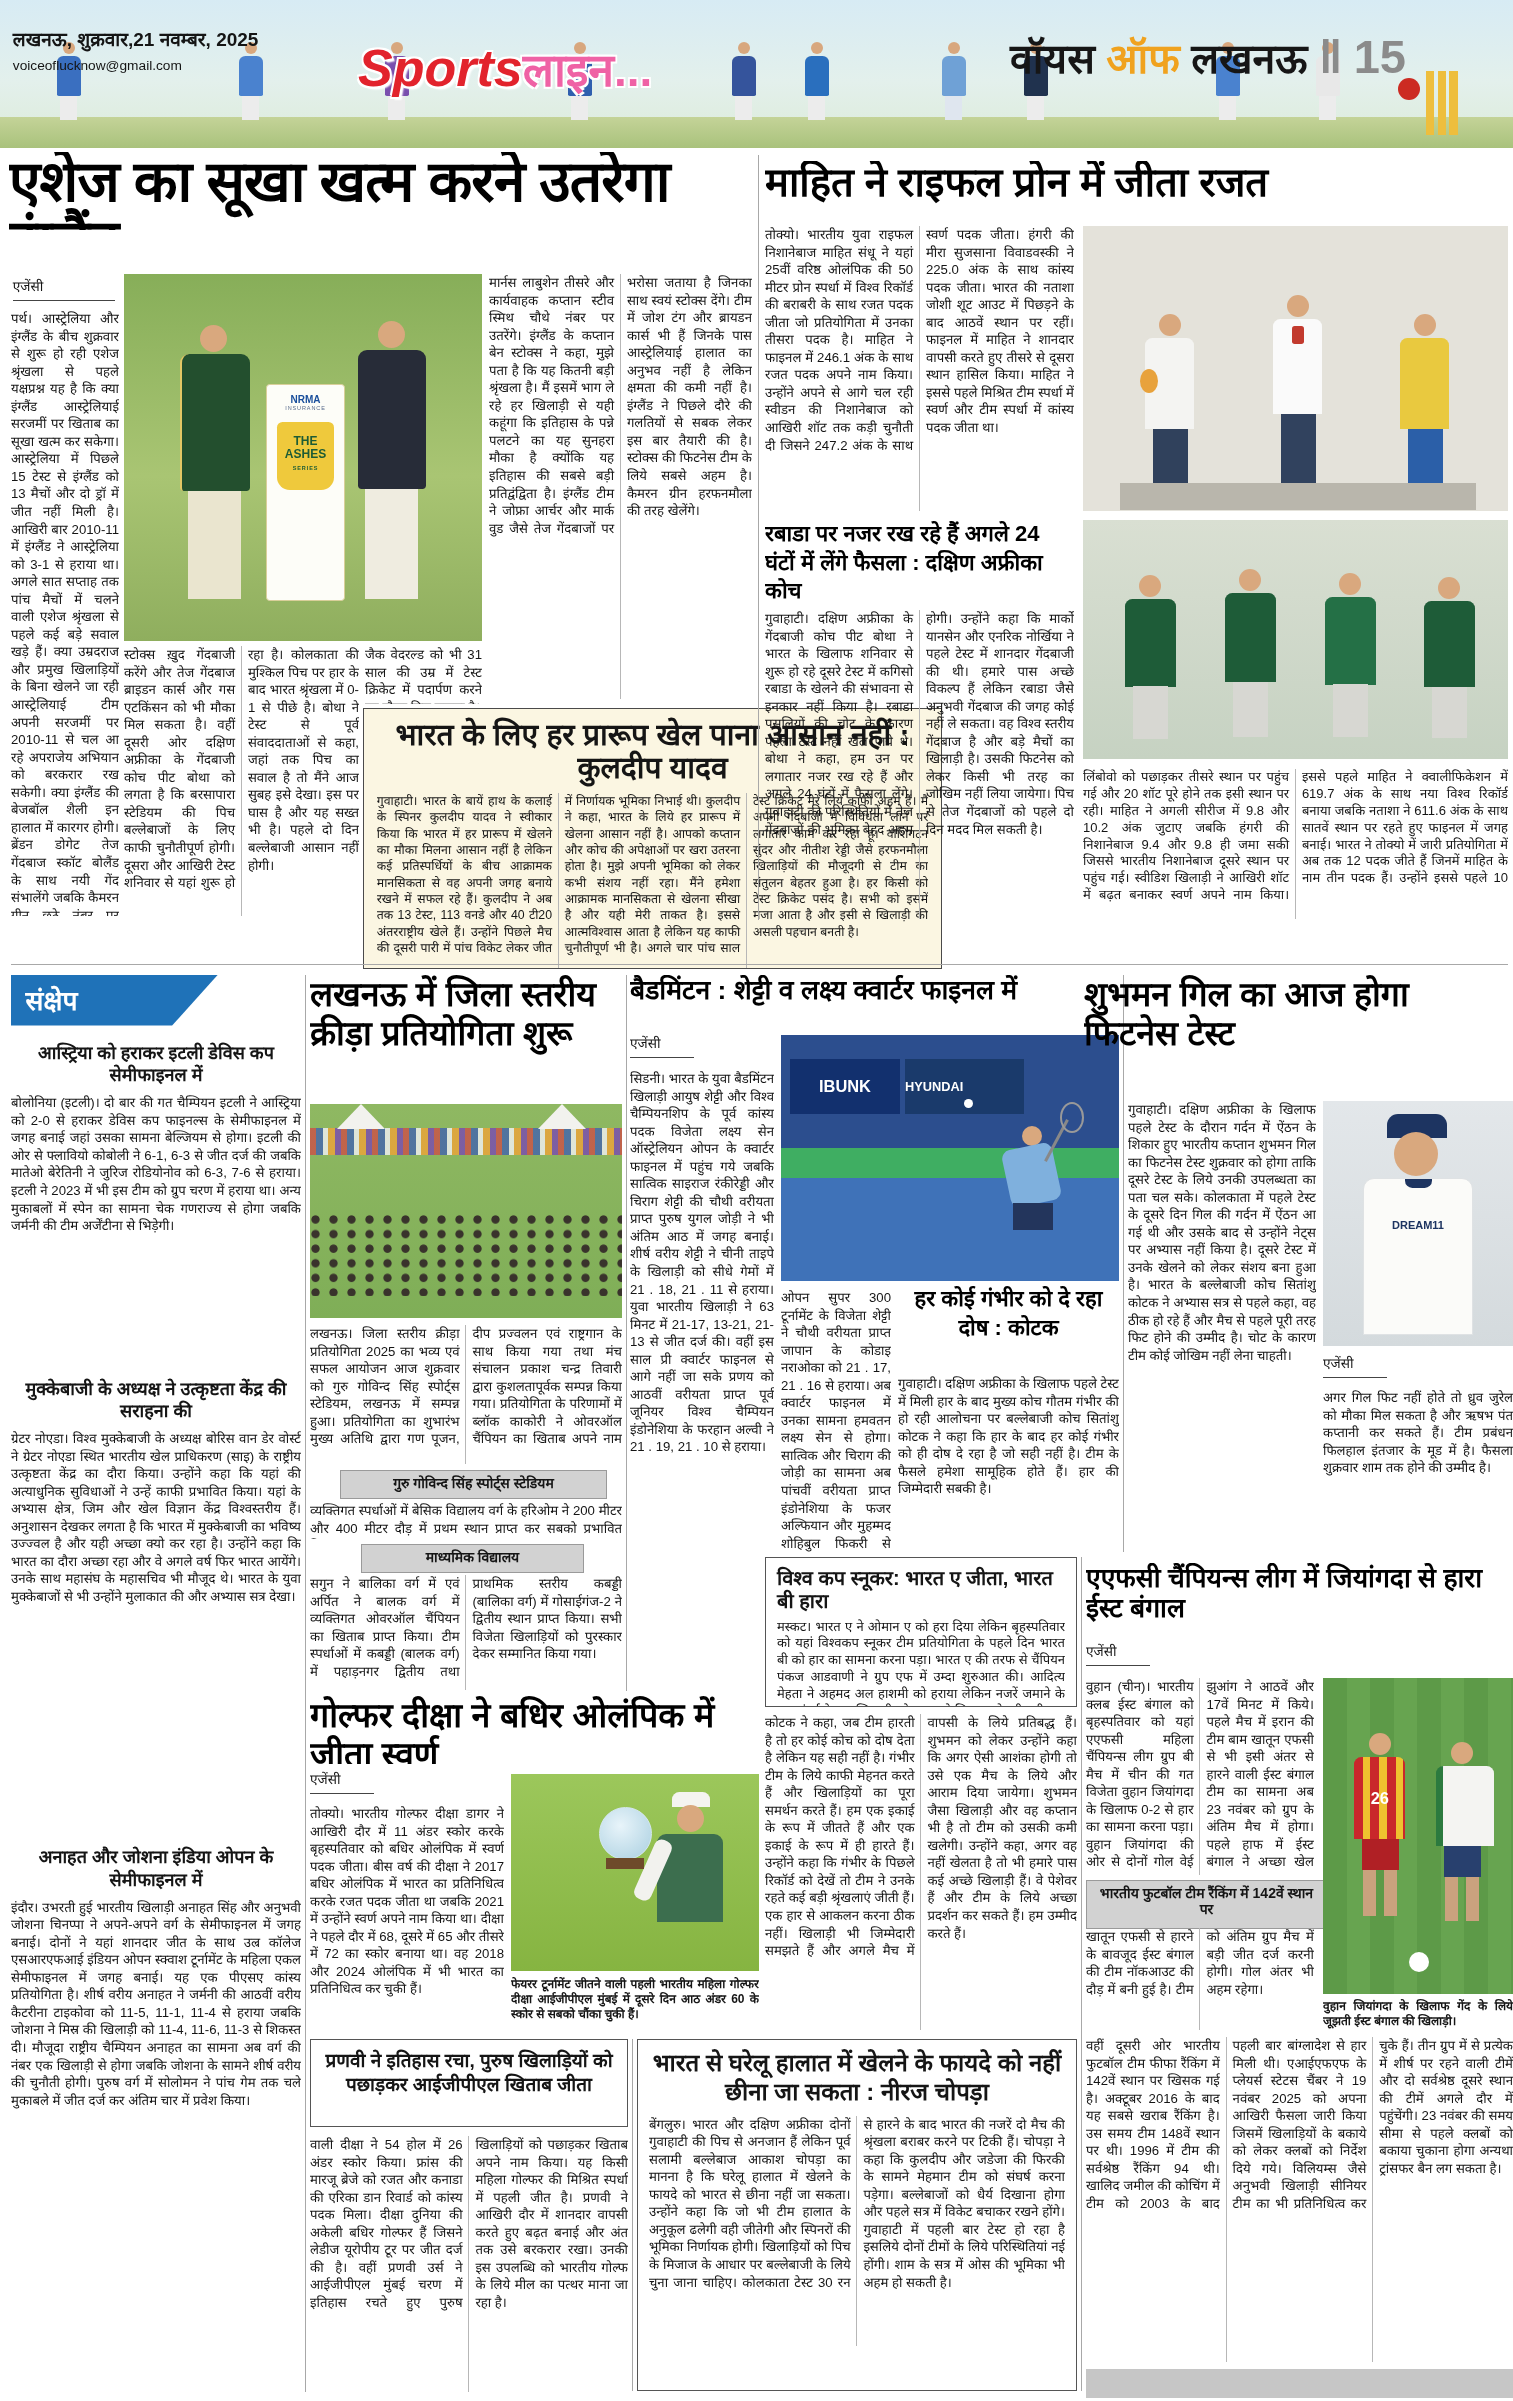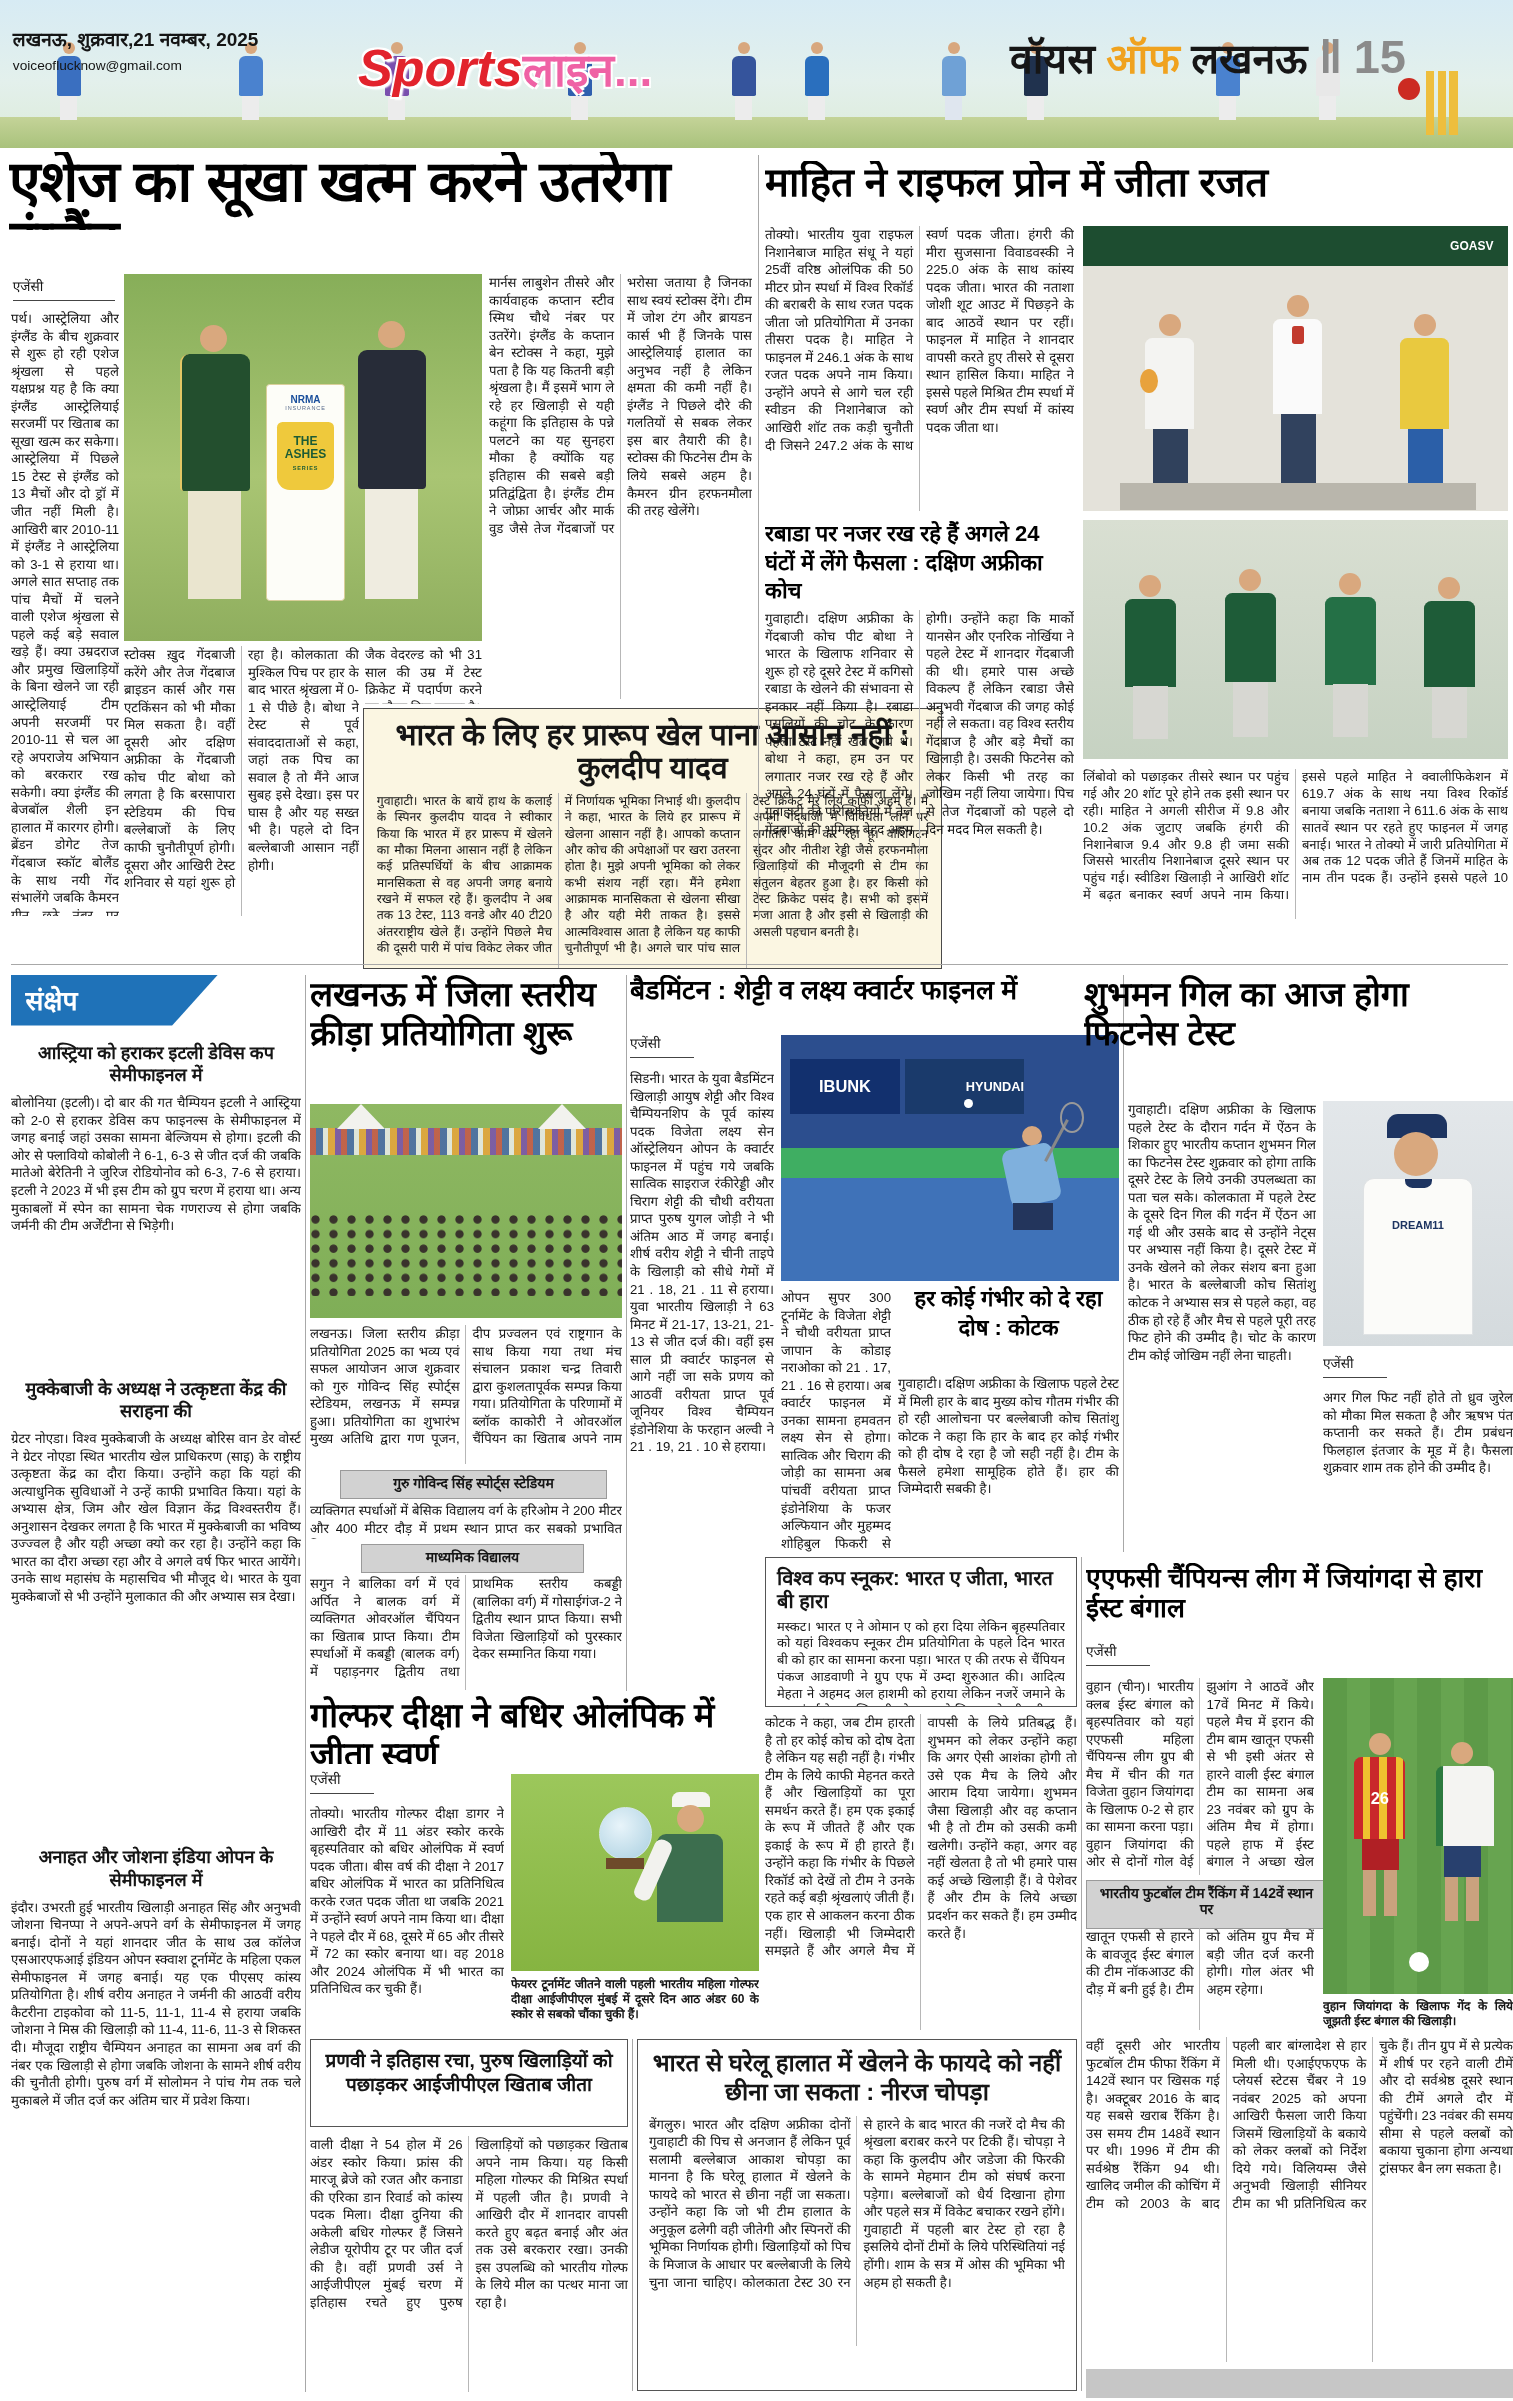--- a/index.html
+++ b/index.html
@@ -156,21 +156,20 @@
     <div class="bt cols3" style="height:183px;font-size:12.3px">गुवाहाटी। भारत के बायें हाथ के कलाई के स्पिनर कुलदीप यादव ने स्वीकार किया कि भारत में हर प्रारूप में खेलने का मौका मिलना आसान नहीं है लेकिन कई प्रतिस्पर्धियों के बीच आक्रामक मानसिकता से वह अपनी जगह बनाये रखने में सफल रहे हैं। कुलदीप ने अब तक 13 टेस्ट, 113 वनडे और 40 टी20 अंतरराष्ट्रीय खेले हैं। उन्होंने पिछले मैच की दूसरी पारी में पांच विकेट लेकर जीत में निर्णायक भूमिका निभाई थी। कुलदीप ने कहा, भारत के लिये हर प्रारूप में खेलना आसान नहीं है। आपको कप्तान और कोच की अपेक्षाओं पर खरा उतरना होता है। मुझे अपनी भूमिका को लेकर कभी संशय नहीं रहा। मैंने हमेशा आक्रामक मानसिकता से खेलना सीखा है और यही मेरी ताकत है। इससे आत्मविश्वास आता है लेकिन यह काफी चुनौतीपूर्ण भी है। अगले चार पांच साल टेस्ट क्रिकेट मेरे लिये काफी अहम हैं। मैं अपनी गेंदबाजी में विविधता लाने पर लगातार काम कर रहा हूं। वाशिंगटन सुंदर और नीतीश रेड्डी जैसे हरफनमौला खिलाड़ियों की मौजूदगी से टीम का संतुलन बेहतर हुआ है। हर किसी को टेस्ट क्रिकेट पसंद है। सभी को इसमें मजा आता है और इसी से खिलाड़ी की असली पहचान बनती है।</div>
   </div>
 
   <div class="vdiv" style="left:758px;top:155px;height:765px"></div>
   <div class="hdiv" style="left:11px;top:964px;width:1497px"></div>
 
   <div class="abs h-lg" style="left:765px;top:161px;width:745px;height:53px;overflow:hidden">माहित ने राइफल प्रोन में जीता रजत</div>
   <div class="abs bt cols2" style="left:765px;top:226px;width:309px;height:285px">तोक्यो। भारतीय युवा राइफल निशानेबाज माहित संधू ने यहां 25वीं वरिष्ठ ओलंपिक की 50 मीटर प्रोन स्पर्धा में विश्व रिकॉर्ड की बराबरी के साथ रजत पदक जीता जो प्रतियोगिता में उनका तीसरा पदक है। माहित ने फाइनल में 246.1 अंक के साथ रजत पदक अपने नाम किया। उन्होंने अपने से आगे चल रही स्वीडन की निशानेबाज को आखिरी शॉट तक कड़ी चुनौती दी जिसने 247.2 अंक के साथ स्वर्ण पदक जीता। हंगरी की मीरा सुजसाना विवाडवस्की ने 225.0 अंक के साथ कांस्य पदक जीता। भारत की नताशा जोशी शूट आउट में पिछड़ने के बाद आठवें स्थान पर रहीं। फाइनल में माहित ने शानदार वापसी करते हुए तीसरे से दूसरा स्थान हासिल किया। माहित ने इससे पहले मिश्रित टीम स्पर्धा में स्वर्ण और टीम स्पर्धा में कांस्य पदक जीता था।</div>
 
   <div class="photo" style="left:1083px;top:226px;width:425px;height:285px;background:#e4e2da">
-    <div class="abs" style="left:0;top:0;width:425px;height:40px;background:#1d4d30;color:#fff;font-size:12px;font-weight:700;text-align:right;padding:12.8px 14.6px 0 0;box-sizing:border-box">GOASV</div>
     <div class="abs" style="left:55px;top:88px;width:64px;height:173px">
       <div class="fig-head" style="left:21px;top:0;width:22px;height:22px"></div>
       <div class="abs" style="left:7.3px;top:24px;width:49px;height:91px;background:#f4f4f2;border-radius:7.3px 7.3px 0 0"></div>
       <div class="abs" style="left:1.8px;top:55px;width:18px;height:24px;background:#e8a23c;border-radius:50%"></div>
       <div class="abs" style="left:14.6px;top:115px;width:35px;height:58px;background:#30415c"></div>
     </div>
     <div class="abs" style="left:183px;top:69px;width:64px;height:192px">
       <div class="fig-head" style="left:21px;top:0;width:22px;height:22px"></div>
       <div class="abs" style="left:7.3px;top:24px;width:49px;height:95px;background:#fafafa;border-radius:7.3px 7.3px 0 0"></div>
       <div class="abs" style="left:25.6px;top:31px;width:12.8px;height:18px;background:#c23a2e;border-radius:2.7px"></div>
@@ -234,21 +233,21 @@
   <div class="abs bt" style="left:310px;top:1502px;width:312px;height:37px">व्यक्तिगत स्पर्धाओं में बेसिक विद्यालय वर्ग के हरिओम ने 200 मीटर और 400 मीटर दौड़ में प्रथम स्थान प्राप्त कर सबको प्रभावित किया।</div>
   <div class="abs graybox" style="left:361px;top:1544px;width:210px;height:20px">माध्यमिक विद्यालय</div>
   <div class="abs bt cols2" style="left:310px;top:1575px;width:312px;height:115px">सगुन ने बालिका वर्ग में एवं अर्पित ने बालक वर्ग में व्यक्तिगत ओवरऑल चैंपियन का खिताब प्राप्त किया। टीम स्पर्धाओं में कबड्डी (बालक वर्ग) में पहाड़नगर द्वितीय तथा प्राथमिक स्तरीय कबड्डी (बालिका वर्ग) में गोसाईगंज-2 ने द्वितीय स्थान प्राप्त किया। सभी विजेता खिलाड़ियों को पुरस्कार देकर सम्मानित किया गया।</div>
   <div class="vdiv" style="left:626px;top:975px;height:716px"></div>
 
   <div class="abs h-sm" style="left:630px;top:975px;width:491px;height:51px;overflow:hidden">बैडमिंटन : शेट्टी व लक्ष्य क्वार्टर फाइनल में</div>
   <div class="abs byline" style="left:630px;top:1033px;width:64px">एजेंसी</div>
   <div class="abs bt" style="left:630px;top:1070px;width:144px;height:482px">सिडनी। भारत के युवा बैडमिंटन खिलाड़ी आयुष शेट्टी और विश्व चैम्पियनशिप के पूर्व कांस्य पदक विजेता लक्ष्य सेन ऑस्ट्रेलियन ओपन के क्वार्टर फाइनल में पहुंच गये जबकि सात्विक साइराज रंकीरेड्डी और चिराग शेट्टी की चौथी वरीयता प्राप्त पुरुष युगल जोड़ी ने भी अंतिम आठ में जगह बनाई। शीर्ष वरीय शेट्टी ने चीनी ताइपे के खिलाड़ी को सीधे गेमों में 21 . 18, 21 . 11 से हराया। युवा भारतीय खिलाड़ी ने 63 मिनट में 21-17, 13-21, 21-13 से जीत दर्ज की। वहीं इस साल प्री क्वार्टर फाइनल से आगे नहीं जा सके प्रणय को आठवीं वरीयता प्राप्त पूर्व जूनियर विश्व चैम्पियन इंडोनेशिया के फरहान अल्वी ने 21 . 19, 21 . 10 से हराया।</div>
   <div class="photo" style="left:781px;top:1035px;width:338px;height:246px;background:linear-gradient(#2c4e8e 0 46%,#3fae62 46% 58%,#3f72b8 58%)">
     <div class="abs" style="left:9px;top:24px;width:110px;height:55px;background:#12306e;color:#fff;font-weight:800;font-size:16.4px;text-align:center;line-height:55px">IBUNK</div>
-    <div class="abs" style="left:124px;top:24px;width:119px;height:55px;background:#1a3a6b;color:#fff;font-weight:700;font-size:12.8px;text-align:right;line-height:55px">HYUNDAI</div>
+    <div class="abs" style="left:124px;top:24px;width:119px;height:55px;background:#1a3a6b;color:#fff;font-weight:700;font-size:12.8px;text-align:left;line-height:55px">HYUNDAI</div>
     <div class="abs" style="left:210px;top:91px;width:82px;height:137px">
       <div class="fig-head" style="left:31px;top:0;width:20px;height:20px"></div>
       <div class="abs" style="left:14.6px;top:20px;width:51px;height:58px;background:#7fb0dd;border-radius:9px;transform:rotate(-12deg)"></div>
       <div class="abs" style="left:22px;top:77px;width:40px;height:27px;background:#23355c"></div>
       <div class="abs" style="left:64px;top:-9px;width:2.7px;height:47px;background:#888;transform:rotate(28deg)"></div>
       <div class="abs" style="left:69px;top:-24px;width:20px;height:27px;border:2.7px solid #999;border-radius:50%"></div>
     </div>
     <div class="abs" style="left:183px;top:64px;width:9px;height:9px;background:#fff;border-radius:50%"></div>
   </div>
   <div class="abs bt" style="left:781px;top:1289px;width:110px;height:263px">ओपन सुपर 300 टूर्नामेंट के विजेता शेट्टी ने चौथी वरीयता प्राप्त जापान के कोडाइ नराओका को 21 . 17, 21 . 16 से हराया। अब क्वार्टर फाइनल में उनका सामना हमवतन लक्ष्य सेन से होगा। सात्विक और चिराग की जोड़ी का सामना अब पांचवीं वरीयता प्राप्त इंडोनेशिया के फजर अल्फियान और मुहम्मद शोहिबुल फिकरी से होगा।</div>

